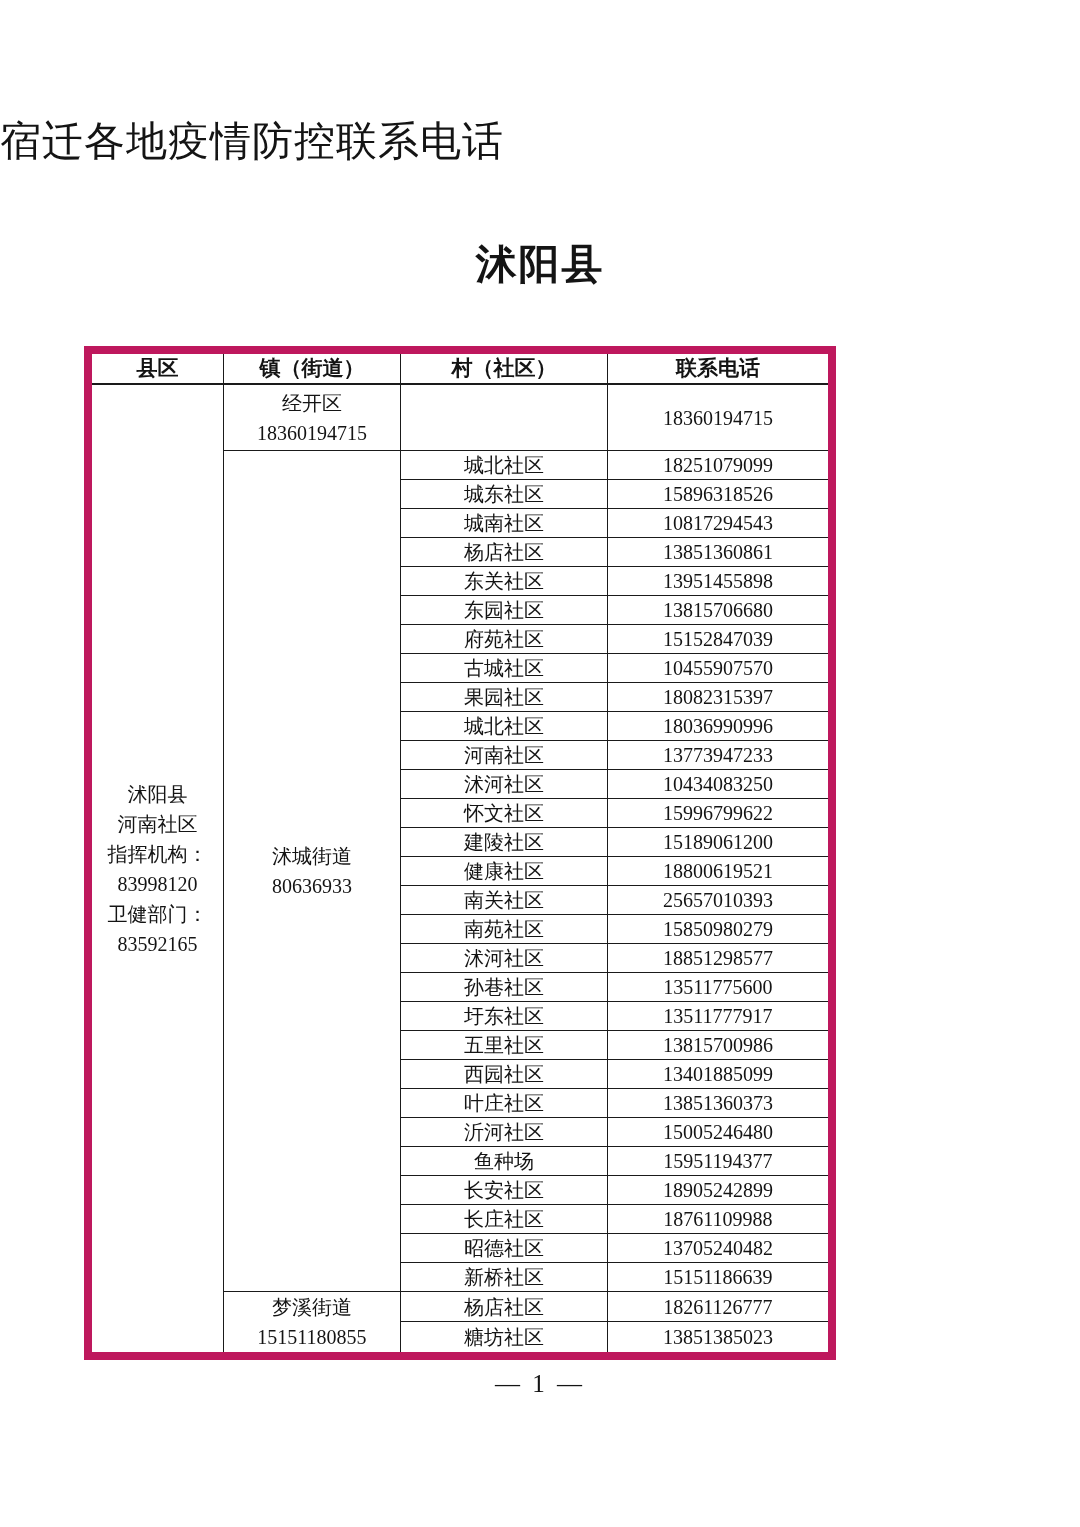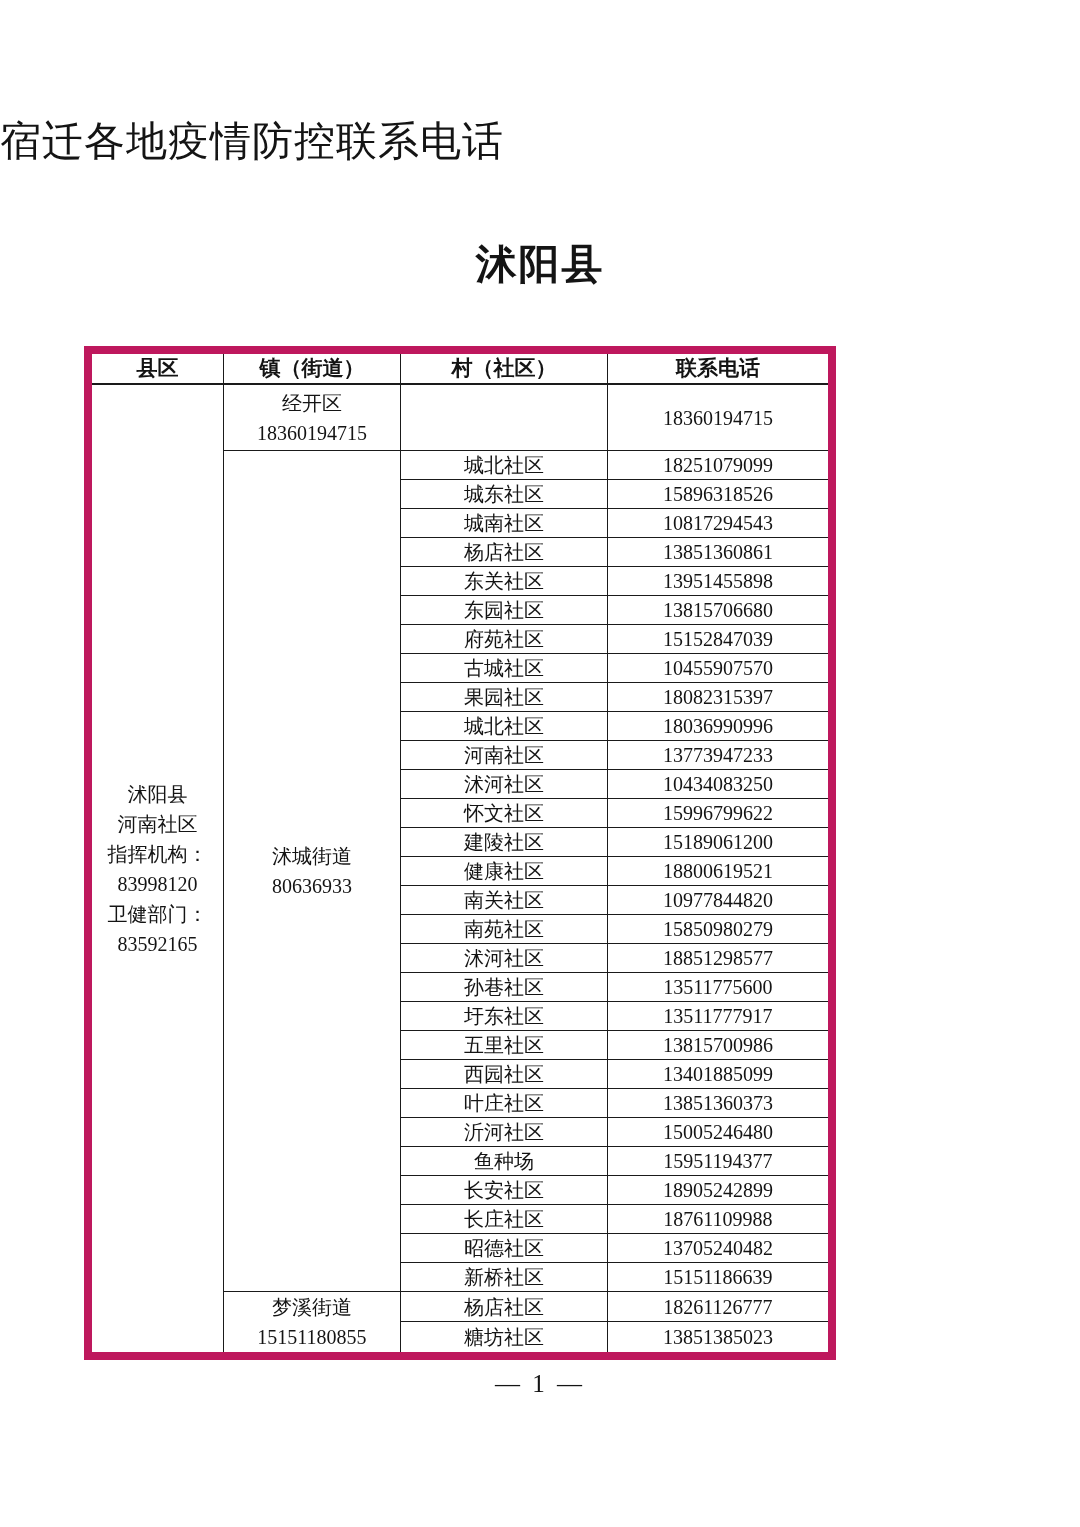--- a/index.html
+++ b/index.html
@@ -161,21 +161,21 @@
       <tr>
         <td class="village-cell">建陵社区</td>
         <td class="phone-cell">15189061200</td>
       </tr>
       <tr>
         <td class="village-cell">健康社区</td>
         <td class="phone-cell">18800619521</td>
       </tr>
       <tr>
         <td class="village-cell">南关社区</td>
-        <td class="phone-cell">10977844820</td>
+        <td class="phone-cell">25657010393</td>
       </tr>
       <tr>
         <td class="village-cell">南苑社区</td>
         <td class="phone-cell">15850980279</td>
       </tr>
       <tr>
         <td class="village-cell">沭河社区</td>
         <td class="phone-cell">18851298577</td>
       </tr>
       <tr>

